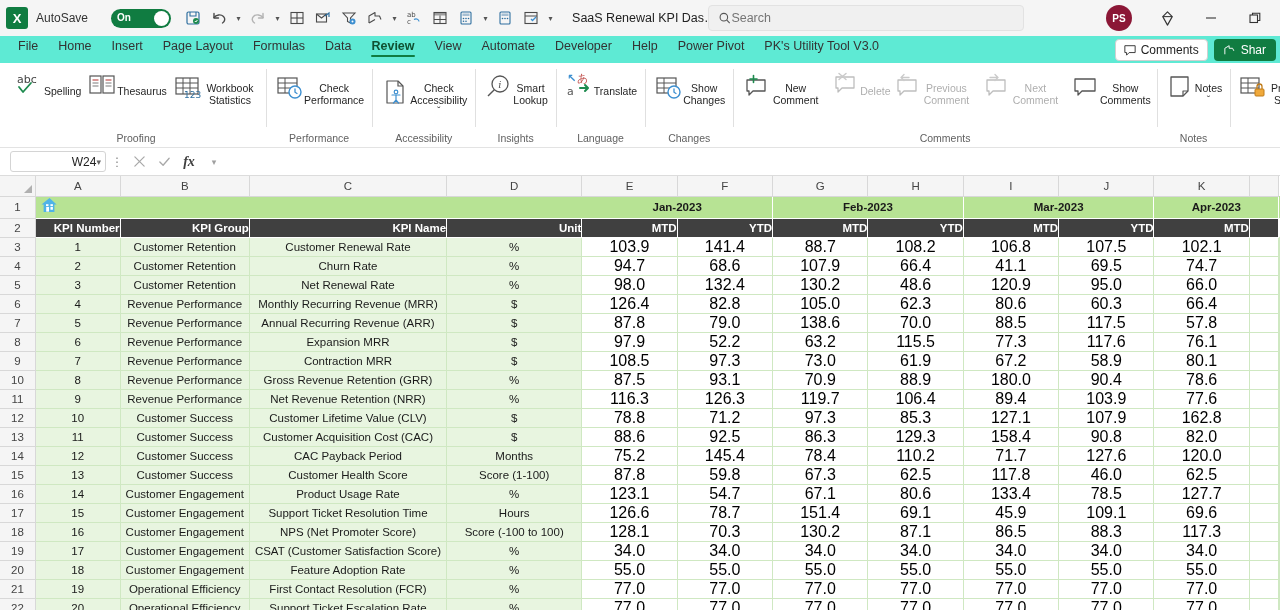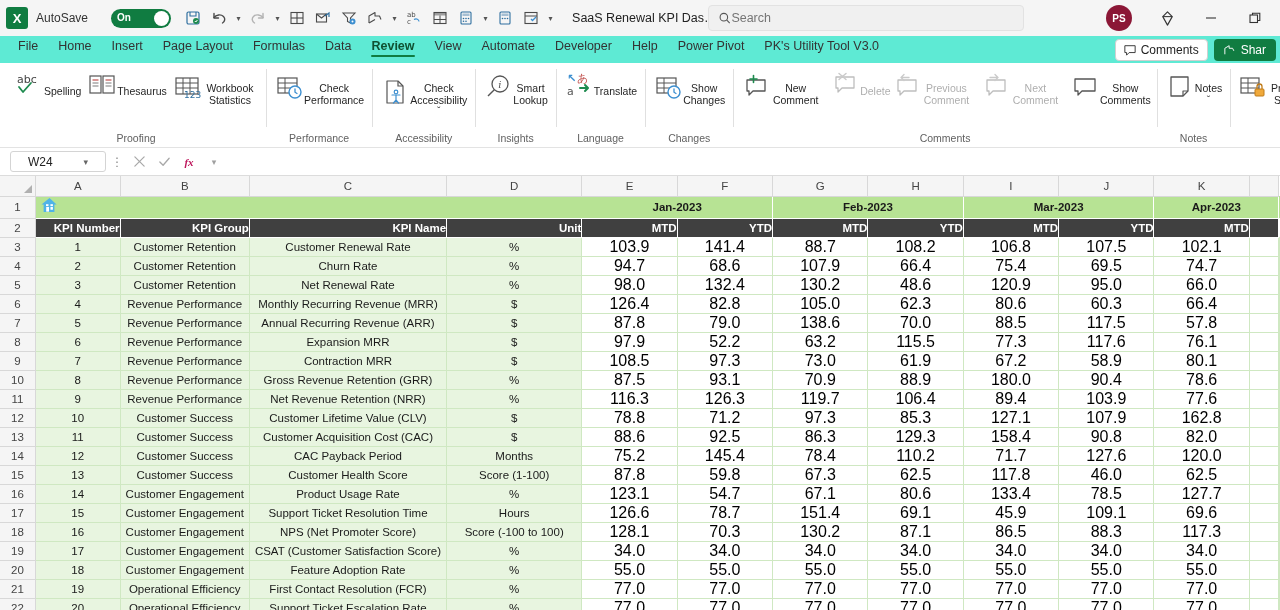--- a/index.html
+++ b/index.html
@@ -111,27 +111,27 @@
     max-width: 62px; margin-top: 14px;
   }
 
   
   .formula-row {
     height: 28px; display: flex; align-items: center; background: #fff;
     padding: 0 4px; gap: 3px; border-bottom: 1px solid #dcdcdc;
   }
   .namebox {
     width: 96px; height: 21px; border: 1px solid #d4d4d4; border-radius: 3px;
-    display: flex; align-items: center; justify-content: space-between;
-    padding: 0 17px; font-size: 12px; color: #222; background: #fff; margin-left: 6px;
+    display: flex; align-items: center; justify-content: flex-end;
+    padding: 0 4px; font-size: 12px; color: #222; background: #fff; margin-left: 6px;
   }
   .fx-dots { width: 16px; text-align: center; color: #888; font-size: 12px; letter-spacing: 0; }
   .fb-icon { width: 22px; height: 22px; display: flex; align-items: center; justify-content: center;
     color: #a0a0a0; font-size: 13px; }
-  .fx-label { font-style: italic; font-weight: bold; font-size: 11px; color: #be185d;
+  .fx-label { font-style: italic; font-weight: bold; font-size: 14px; color: #404040;
     font-family: "Liberation Serif", serif; }
   .formula-input {
     flex: 1; height: 22px; border: none; outline: none; font-size: 12.5px;
     padding-left: 8px; background: #fff; font-family: "Liberation Sans", sans-serif;
   }
 
   
   .grid-wrap { position: relative; width: 1280px; height: 100%; overflow: hidden; background: #fff; }
   table.grid { border-collapse: collapse; table-layout: fixed; }
   .colhdr {
@@ -732,21 +732,21 @@
         <tr>
           <th class="rowhdr">4</th>
           <td class="cell ctr">2</td>
           <td class="cell ctr">Customer Retention</td>
           <td class="cell ctr">Churn Rate</td>
           <td class="cell ctr">%</td>
           <td class="num">94.7</td>
           <td class="num">68.6</td>
           <td class="num">107.9</td>
           <td class="num">66.4</td>
-          <td class="num">75.4</td>
+          <td class="num">41.1</td>
           <td class="num">69.5</td>
           <td class="num">74.7</td>
           <td class="num"></td>
           <td class="num"></td>
         </tr>
         <tr>
           <th class="rowhdr">5</th>
           <td class="cell ctr">3</td>
           <td class="cell ctr">Customer Retention</td>
           <td class="cell ctr">Net Renewal Rate</td>

